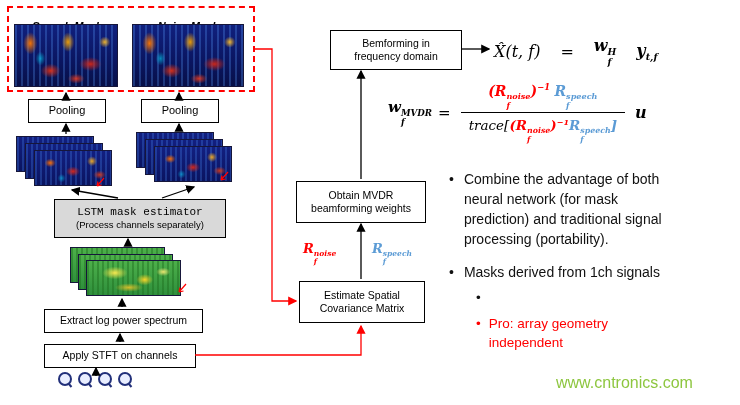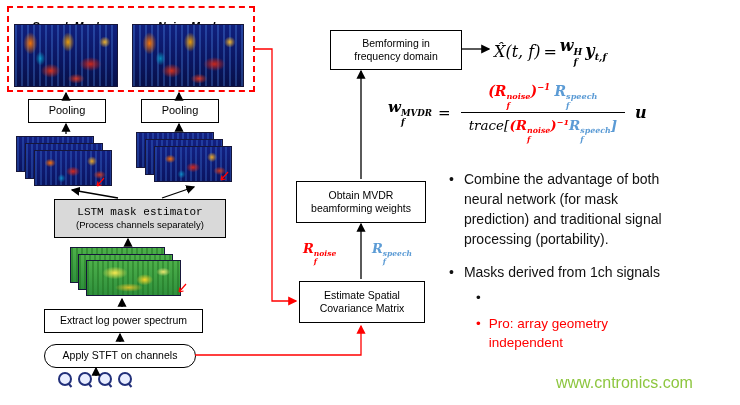--- a/index.html
+++ b/index.html
@@ -60,21 +60,21 @@
   .m{font-family:"DejaVu Serif",serif;font-style:italic;}
   .mb{font-weight:bold;}
   .red{color:#ff0000;}
   .blue{color:#5b9bd5;}
   .ss{display:inline-flex;flex-direction:column;align-items:flex-start;
       vertical-align:-0.45em;font-size:58%;line-height:1.05;font-style:italic;}
   sup,sub{font-size:60%;}
   .rlabel{position:absolute;font-size:13px;font-family:"DejaVu Serif",serif;
           font-style:italic;font-weight:bold;}
   .outeq{position:absolute;left:494px;top:36px;font-size:16px;
-         font-family:"DejaVu Serif",serif;display:flex;align-items:center;gap:3px;}
+         font-family:"DejaVu Serif",serif;display:flex;align-items:center;gap:20px;}
   .eqrow{position:absolute;left:388px;top:82px;display:flex;align-items:center;
          font-family:"DejaVu Serif",serif;}
   .wlabel{font-size:15px;}
   .eqsign{font-size:15px;margin:0 4px 0 6px;}
   .frac{display:inline-flex;flex-direction:column;align-items:center;margin:0 6px;}
   .frac .num{font-size:14px;padding:0 8px 3px;white-space:nowrap;}
   .frac .den{border-top:1.5px solid #000;font-size:13.5px;padding:3px 8px 0;white-space:nowrap;}
   .uvec{font-size:16px;margin-left:4px;}
 
   
@@ -127,21 +127,21 @@
 
   <div class="stack stack-green" style="left:70px;top:247px;width:112px;height:50px;">
     <div class="spec spec-green layer"></div>
     <div class="spec spec-green layer"></div>
     <div class="spec spec-green layer"></div>
   </div>
 
   <div class="box" style="left:44px;top:309px;width:157px;height:22px;font-size:10.5px;">
     <span>Extract log power spectrum</span>
   </div>
-  <div class="box" style="left:44px;top:344px;width:150px;height:22px;font-size:10.5px;border-radius:12px;">
+  <div class="box" style="left:44px;top:344px;width:150px;height:22px;font-size:10.5px;">
     <span>Apply STFT on channels</span>
   </div>
 
   <div class="mics">
     <svg width="16" height="24" viewBox="0 0 16 24">
       <circle cx="8" cy="8" r="6" fill="#e9eeff" stroke="#22307a" stroke-width="2"></circle>
       <path d="M11.5 12.5 L14.5 16" stroke="#22307a" stroke-width="2" fill="none"></path>
     </svg>
     <svg width="16" height="24" viewBox="0 0 16 24">
       <circle cx="8" cy="8" r="6" fill="#e9eeff" stroke="#22307a" stroke-width="2"></circle>

